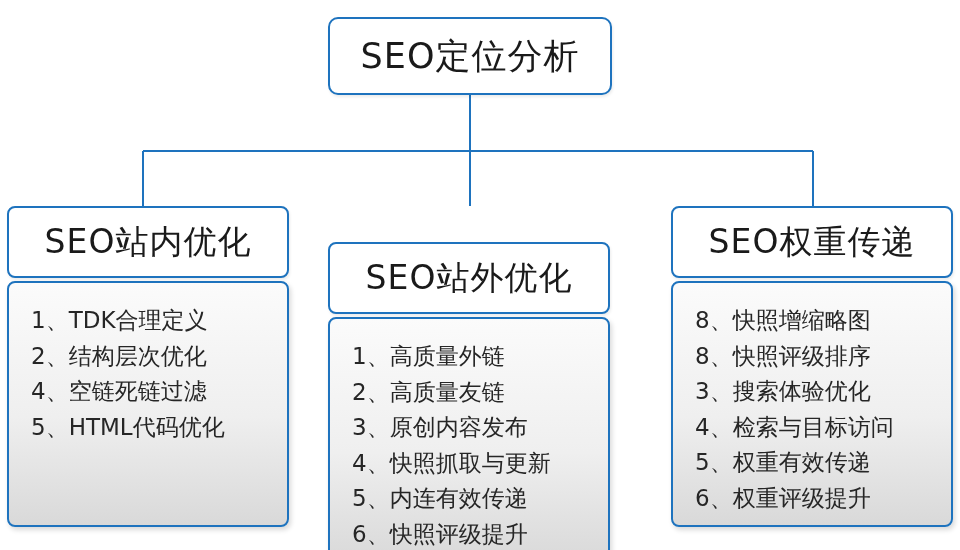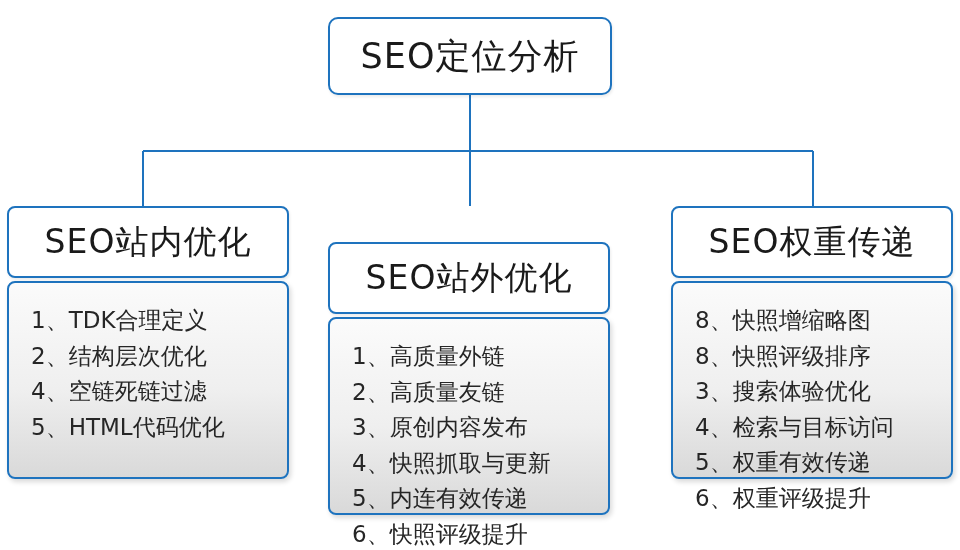--- a/index.html
+++ b/index.html
@@ -44,21 +44,21 @@
     border:2px solid var(--blue);
     border-radius:8px;
     background:#ffffff;
     display:flex;align-items:center;justify-content:center;
     font-size:33px;letter-spacing:1px;
     color:var(--title-text);
     box-shadow:1px 2px 3px rgba(0,0,0,0.08);
   }
   .branch-list{
     box-sizing:border-box;
-    width:100%;height:198px;
+    width:100%;height:246px;
     margin-top:3px;
     border:2px solid var(--blue);
     border-radius:8px;
     background:linear-gradient(to bottom,var(--grad-top) 0%,#efefef 55%,var(--grad-bottom) 100%);
     padding:20px 8px 14px 22px;
     box-shadow:2px 3px 5px rgba(0,0,0,0.15);
   }
   .branch-list .item{
     margin:0;
     font-size:23px;

